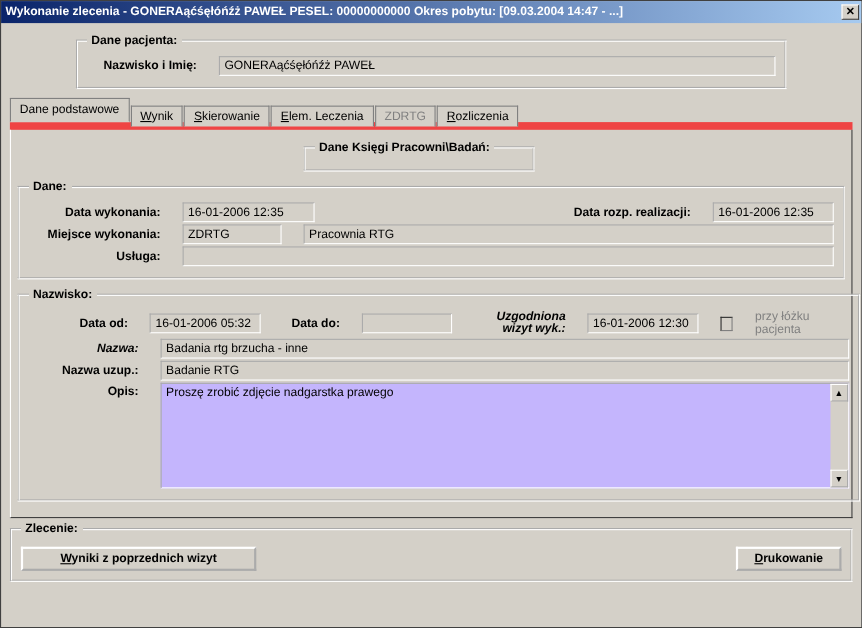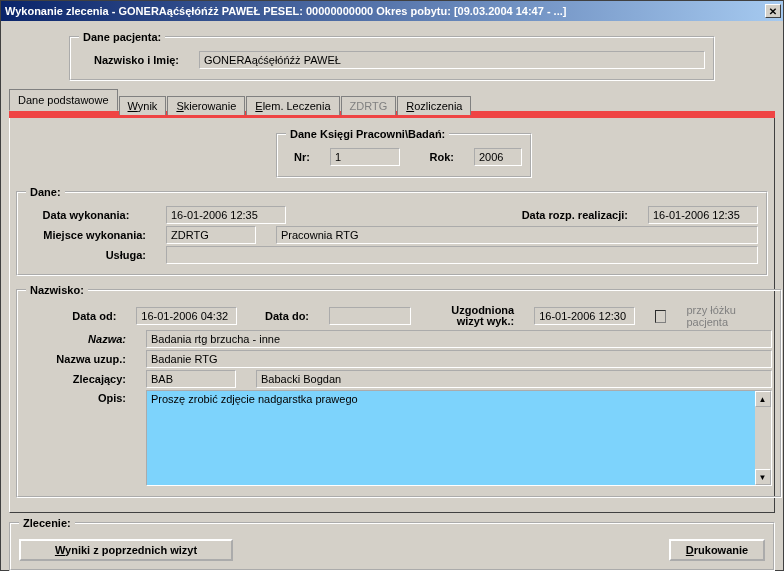--- a/index.html
+++ b/index.html
@@ -80,21 +80,21 @@
   .btn {
     background: #d4d0c8;
     border: 2px outset #fff;
     padding: 3px 10px;
     font-size: 11px;
     cursor: pointer;
     font-weight: bold;
   }
   .btn .ul { text-decoration: underline; }
   .textarea {
-    background: #7dd3fc;
+    background: #c4b5fd;
     border: 1px inset #fff;
     font-size: 11px;
     padding: 2px 4px;
     position: relative;
   }
   .scrollbar-v {
     position: absolute; right: 0; top: 0; bottom: 0; width: 16px;
     background: #d4d0c8;
     display: flex; flex-direction: column; justify-content: space-between;
   }
@@ -137,76 +137,65 @@
       <div class="tab"><span class="ul">S</span>kierowanie</div>
       <div class="tab"><span class="ul">E</span>lem. Leczenia</div>
       <div class="tab disabled"><span>ZDRTG</span></div>
       <div class="tab"><span class="ul">R</span>ozliczenia</div>
     </div>
 
     <div class="tabcontent">
 
       <fieldset class="groove" style="width:210px; margin-left:260px;">
         <legend>Dane Księgi Pracowni\Badań:</legend>
-        <div class="row">
-          <div class="lbl" style="width:24px;">Nr:</div>
-          <div class="field" style="width:70px;">1</div>
-          <div class="lbl" style="width:34px;">Rok:</div>
-          <div class="field" style="width:48px;">2006</div>
-        </div>
       </fieldset>
 
       <fieldset class="groove">
         <legend>Dane:</legend>
         <div class="row">
-          <div class="lbl" style="width:120px;text-align:center;">Data wykonania:</div>
+          <div class="lbl" style="width:120px;">Data wykonania:</div>
           <div class="field" style="width:120px;">16-01-2006 12:35</div>
           <div style="flex:1;"></div>
           <div class="lbl">Data rozp. realizacji:</div>
           <div class="field" style="width:110px;">16-01-2006 12:35</div>
         </div>
         <div class="row">
           <div class="lbl" style="width:120px;">Miejsce wykonania:</div>
           <div class="field" style="width:90px;">ZDRTG</div>
           <div class="field" style="flex:1;">Pracownia RTG</div>
         </div>
         <div class="row">
           <div class="lbl" style="width:120px;">Usługa:</div>
           <div class="field" style="flex:1;"></div>
         </div>
       </fieldset>
 
       <fieldset class="groove">
         <legend>Nazwisko:</legend>
         <div class="row">
           <div class="lbl" style="width:100px;">Data od:</div>
-          <div class="field" style="width:110px;">16-01-2006 04:32</div>
+          <div class="field" style="width:110px;">16-01-2006 05:32</div>
           <div class="lbl" style="width:58px;">Data do:</div>
           <div class="field" style="width:90px;"></div>
           <div style="flex:1;"></div>
-          <div class="lbl" style="text-align:right; line-height:1;">
+          <div class="lbl" style="text-align:right; line-height:1;font-style:italic;">
             <div>Uzgodniona</div>
             <div>wizyt wyk.:</div>
           </div>
           <div class="field" style="width:110px;">16-01-2006 12:30</div>
           <span class="checkbox" style="background:#d4d0c8;"></span>
           <span class="muted">przy łóżku pacjenta</span>
         </div>
         <div class="row">
           <div class="lbl" style="width:100px;font-style:italic;">Nazwa:</div>
           <div class="field" style="flex:1;">Badania rtg brzucha - inne</div>
         </div>
         <div class="row">
           <div class="lbl" style="width:100px;">Nazwa uzup.:</div>
           <div class="field" style="flex:1;">Badanie RTG</div>
-        </div>
-        <div class="row">
-          <div class="lbl" style="width:100px;">Zlecający:</div>
-          <div class="field" style="width:90px;">BAB</div>
-          <div class="field" style="flex:1;">Babacki Bogdan</div>
         </div>
         <div class="row" style="align-items:flex-start;">
           <div class="lbl" style="width:100px; padding-top:2px;">Opis:</div>
           <div class="textarea" style="flex:1; height:96px;">
             <span>Proszę zrobić zdjęcie nadgarstka prawego</span>
             <div class="scrollbar-v">
               <div class="sb-btn">▲</div>
               <div class="sb-btn">▼</div>
             </div>
           </div>

